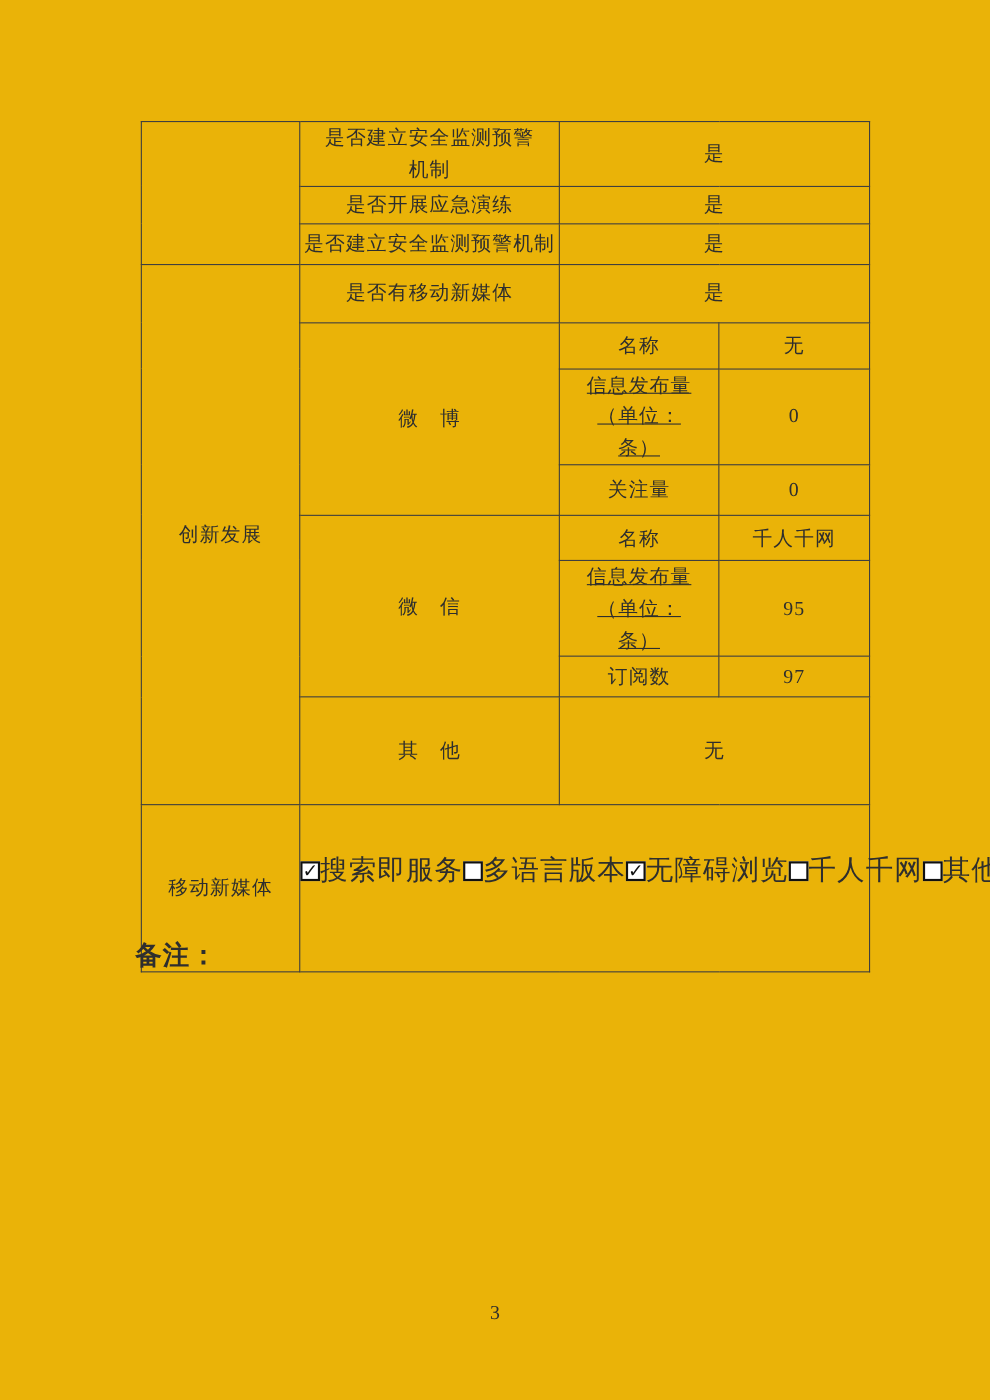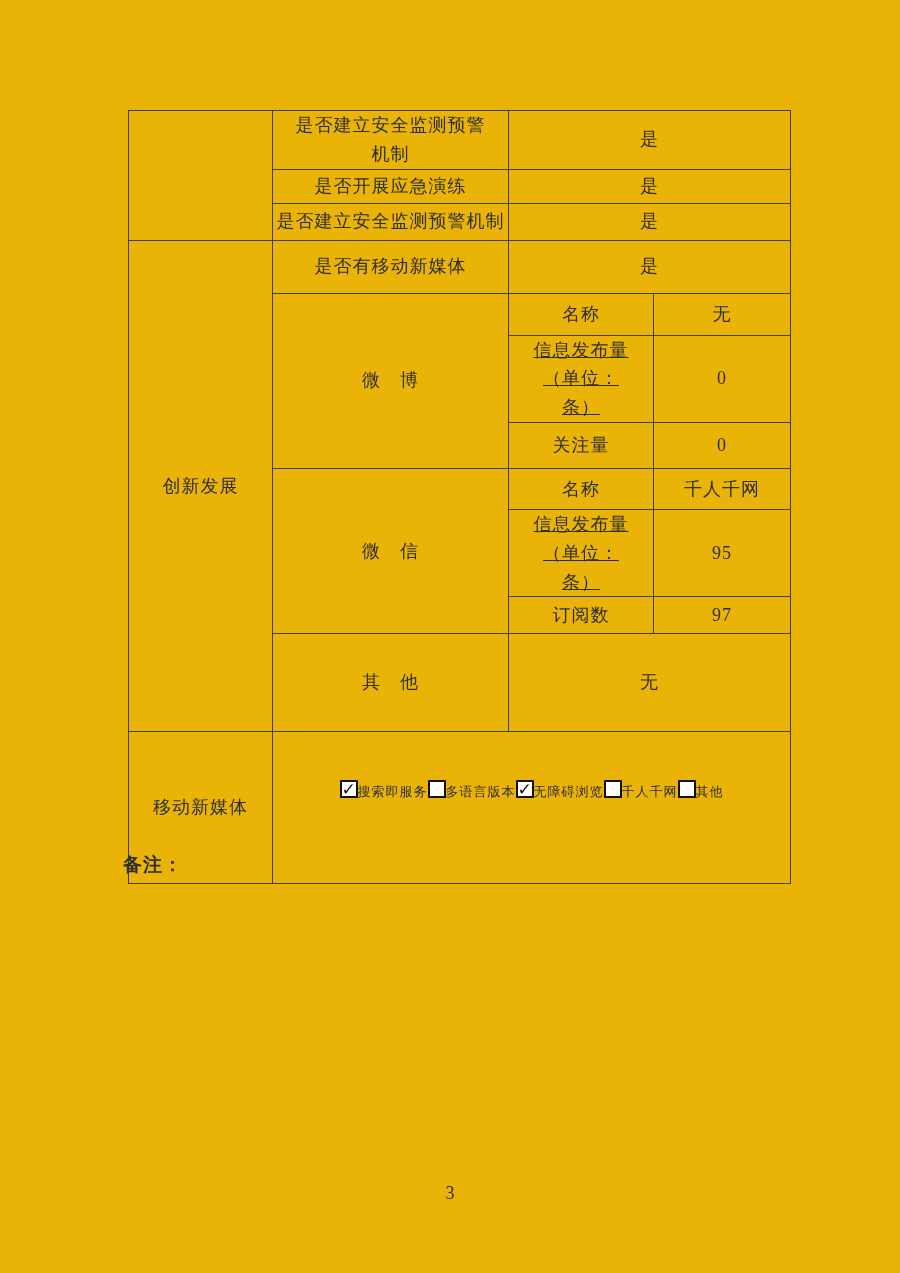--- a/index.html
+++ b/index.html
@@ -26,24 +26,24 @@
     letter-spacing:1px;
     padding:0;
     line-height:1.6;
   }
   .w200{max-width:200px;margin:0 auto;}
   .w104{max-width:104px;margin:0 auto;text-decoration:underline;}
   .num{letter-spacing:0;}
   
   .cb-line{
     white-space:nowrap;
-    text-align:center;
+    text-align:right;
     position:relative;
     top:-16px;
-    font-size:13px;
+    font-size:25px;
   }
   .cb{
     display:inline-block;
     width:14px;height:14px;
     border:2px solid #111;
     vertical-align:-2px;
     position:relative;
     background:#fff;
   }
   .cb.checked::after{
@@ -51,21 +51,21 @@
     position:absolute;
     left:0px;top:-6px;
     font-size:17px;
     font-weight:bold;
     color:#111;
     font-family:"DejaVu Sans",sans-serif;
   }
   .remark{
     position:absolute;
     left:123px;top:852px;
-    font-size:19px;
+    font-size:24px;
     font-weight:bold;
     letter-spacing:1px;
   }
   .pageno{
     position:absolute;
     left:0;top:1183px;
     width:100%;
     text-align:center;
     font-size:18px;
   }

